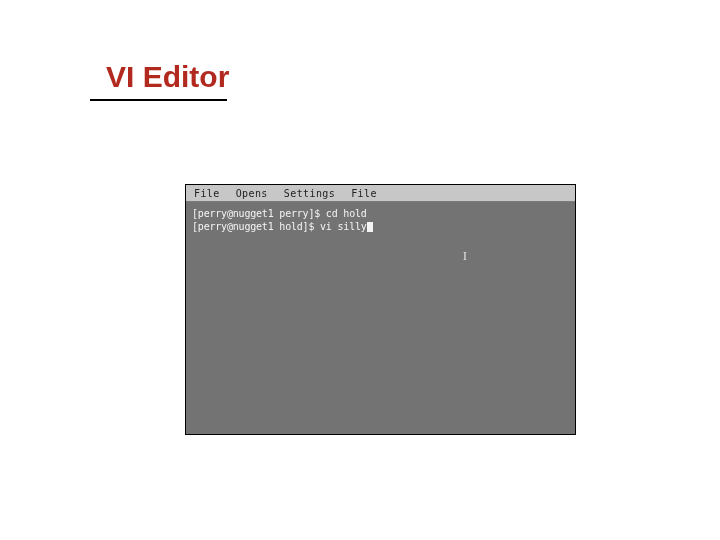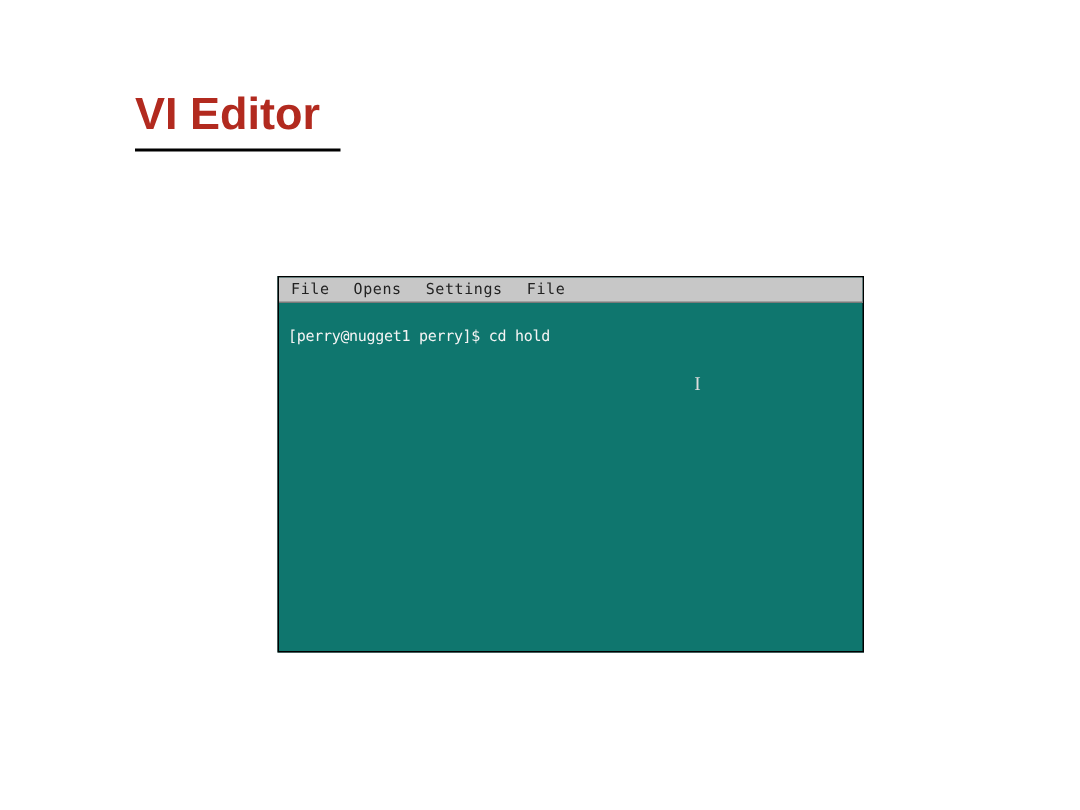--- a/index.html
+++ b/index.html
@@ -11,21 +11,21 @@
     font-family: Arial, Helvetica, sans-serif;
     overflow: hidden;
   }
   .slide {
     position: relative;
     width: 720px;
     height: 540px;
   }
   .title {
     position: absolute;
-    left: 90px;
+    left: 106px;
     top: 60px;
     font-size: 30px;
     font-weight: 700;
     color: #b22a1f;
     font-family: Verdana, Geneva, sans-serif;
   }
   .title-underline {
     position: absolute;
     left: 90px;
     top: 99px;
@@ -53,40 +53,40 @@
     color: #000;
   }
   .term-window {
     position: absolute;
     left: 185px;
     top: 184px;
     width: 391px;
     height: 251px;
     border: 1px solid #000;
     box-sizing: border-box;
-    background: #0f766e;
+    background: #737373;
   }
   .term-menubar {
     height: 16px;
     background: #c7c7c7;
     display: flex;
     align-items: center;
     gap: 16px;
     padding-left: 8px;
     font-size: 10px;
     font-family: "Lucida Console", Monaco, monospace;
     color: #222;
     border-bottom: 1px solid #7a7a7a;
   }
   .term-menuitem {
     letter-spacing: 0.4px;
   }
   .term-body {
     position: relative;
-    padding: 17px 6px;
+    padding: 6px 6px;
     font-family: "DejaVu Sans Mono", "Lucida Console", monospace;
     font-size: 10px;
     line-height: 12.5px;
     color: #f4f4f4;
     letter-spacing: -0.2px;
     white-space: nowrap;
   }
   .term-line {
     display: block;
   }
@@ -118,17 +118,20 @@
 
   <div class="term-window">
     <div class="term-menubar">
       <span class="term-menuitem">File</span>
       <span class="term-menuitem">Opens</span>
       <span class="term-menuitem">Settings</span>
       <span class="term-menuitem">File</span>
     </div>
     <div class="term-body">
       <span class="term-line">[perry@nugget1 perry]$ cd hold</span>
+      <span class="term-line">
+        <span>[perry@nugget1 hold]$ vi silly</span><span class="cursor-block"></span>
+      </span>
       <span class="ibeam">I</span>
     </div>
   </div>
 
 </div>
 
 </body></html>

